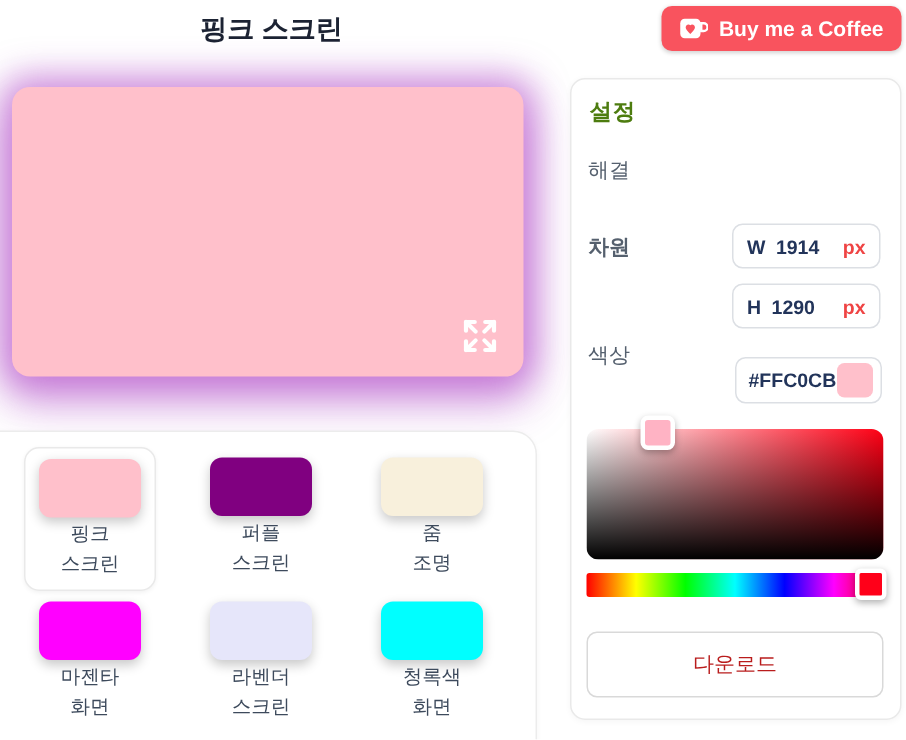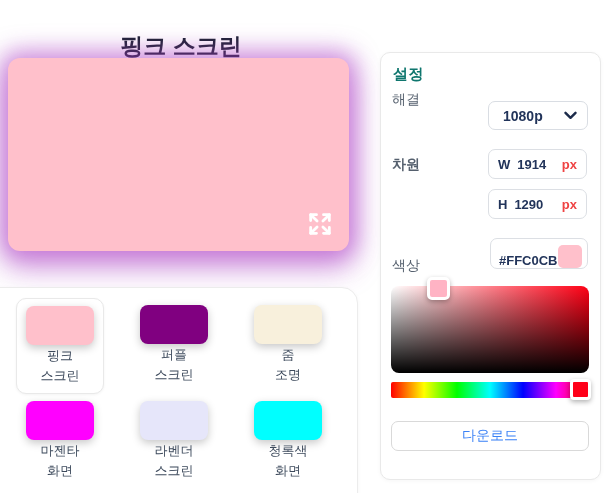--- a/index.html
+++ b/index.html
@@ -5,21 +5,21 @@
   * { margin:0; padding:0; box-sizing:border-box; }
   html,body { background:#fff; }
   #app {
     position:relative; width:604px; height:493px; overflow:hidden;
     background:#fff; font-family:"Liberation Sans", sans-serif;
   }
 
   
   .page-title {
     position:absolute; top:7px; left:0; width:362px;
-    text-align:center; font-size:23px; font-weight:600; color:#1c2333;margin-top:24px;
+    text-align:center; font-size:18px; font-weight:600; color:#1c2333;
   }
   .coffee-btn {
     position:absolute; top:4px; right:3px; height:30px;
     display:flex; align-items:center; gap:7px; padding:0 12px;
     border:none; border-radius:7px; color:#fff;
     font-family:"Liberation Sans", sans-serif;
     font-size:14px; font-weight:700; cursor:pointer;
     box-shadow:0 1px 3px rgba(0,0,0,.18);
   }
   .coffee-btn svg { display:block; }
@@ -63,28 +63,28 @@
   }
 
   
   .settings {
     position:absolute; left:380px; top:52px; width:221px; height:428px;
     background:#fff; border:1px solid #e9e9e9; border-radius:10px;
     box-shadow:0 1px 4px rgba(0,0,0,.04);
   }
   .settings-title {
     position:absolute; left:12px; top:12px;
-    font-size:15px; font-weight:700; color:#0f766e; letter-spacing:.5px;
+    font-size:15px; font-weight:700; color:#4d7c0f; letter-spacing:.5px;
   }
   .field-label {
     position:absolute; left:11px; font-size:14px; color:#55606e;
   }
-  .lbl-resolution { top:32px; line-height:29px; }
+  .lbl-resolution { top:46px; line-height:29px; }
   .lbl-dimension  { top:96px; line-height:30px;font-weight:bold; }
-  .lbl-color      { top:197px; line-height:31px;text-align:center; }
+  .lbl-color      { top:168px; line-height:31px;text-align:center; }
 
   .select-box {
     position:absolute; left:107px; top:48px; width:100px; height:29px;
     border:1px solid #d9dde3; border-radius:7px; background:#fff;
     display:flex; align-items:center; padding:0 10px 0 14px; cursor:pointer;
     color:#22345a; font-size:14px; font-weight:600;
   }
   .select-box .chev { margin-left:auto; display:flex; }
 
   .dim-input {
@@ -93,21 +93,21 @@
     display:flex; align-items:center; padding:0 9px; cursor:text;
     color:#22345a; font-size:13px; font-weight:600;
   }
   .dim-w { top:96px; } .dim-h { top:136px; }
   .dim-input .pfx { margin-right:7px; }
   .dim-input .unit { margin-left:auto; color:#ef4444; font-weight:600; }
 
   .color-input {
     position:absolute; left:109px; top:185px; width:98px; height:31px;
     border:1px solid #dcdfe4; border-radius:7px; background:#fff;
-    display:flex; align-items:flex-end; padding:0 5px 0 8px; cursor:text;
+    display:flex; align-items:center; padding:0 5px 0 8px; cursor:text;
     color:#22345a; font-size:13px; font-weight:600;
   }
   .color-input .chip {
     margin-left:auto; width:26px; height:23px; border-radius:5px;
   }
 
   .sat-area {
     position:absolute; left:10px; top:233px; width:198px; height:87px;
     border-radius:8px; cursor:crosshair;
     background-image:linear-gradient(to top,#000,rgba(0,0,0,0)),
@@ -122,33 +122,43 @@
     position:absolute; left:10px; top:329px; width:198px; height:16px;
     border-radius:2px; cursor:pointer;
     background:linear-gradient(to right,#f00 0%,#ff0 16.7%,#0f0 33.3%,#0ff 50%,#00f 66.7%,#f0f 83.3%,#f00 100%);
   }
   .hue-handle {
     position:absolute; left:189px; top:326px; width:21px; height:21px;
     border:3px solid #fff; border-radius:4px;
     box-shadow:0 2px 5px rgba(0,0,0,.3); cursor:grab;
   }
   .download-btn {
-    position:absolute; left:10px; top:368px; width:198px; height:30px;
+    position:absolute; left:10px; top:368px; width:198px; height:44px;
     background:#fff; border:1px solid #d9d9d9; border-radius:7px;
     font-family:Liberation Sans, sans-serif;
-    font-size:14px; color:#3b82f6; cursor:pointer;
+    font-size:14px; color:#b91c1c; cursor:pointer;
   }
 </style>
 </head>
 <body>
 
 <div id="app">
 
   <div class="page-title">핑크 스크린</div>
 
+  <button class="coffee-btn" style="background: rgb(249, 83, 94);">
+    <span>
+      <svg width="19" height="15" viewBox="0 0 19 15">
+        <rect x="0.5" y="0.5" width="13.5" height="13" rx="3" fill="#fff"></rect>
+        <path d="M14.5 3.5h1.6a2.6 2.6 0 0 1 0 5.2h-1.6z" fill="none" stroke="#fff" stroke-width="1.6"></path>
+        <path d="M7.2 10.6C5.3 8.8 4.1 7.6 4.1 6.2a1.9 1.9 0 0 1 3.1-1.4A1.9 1.9 0 0 1 10.3 6.2c0 1.4-1.2 2.6-3.1 4.4z" fill="#F9535E"></path>
+      </svg>
+    </span>
+    <span>Buy me a Coffee</span>
+  </button>
 
   <div class="preview" style="background: rgb(255, 192, 203);">
     <button class="expand-btn">
       <svg width="28" height="28" viewBox="0 0 24 24" fill="none" stroke="#fff" stroke-width="2.4" stroke-linecap="round" stroke-linejoin="round">
         <path d="M4 9V4h5"></path>
           <path d="M4 4l5.5 5.5"></path>
         <path d="M20 9V4h-5"></path>
           <path d="M20 4l-5.5 5.5"></path>
         <path d="M4 15v5h5"></path>
           <path d="M4 20l5.5-5.5"></path>
@@ -192,28 +202,20 @@
       </div>
 
     </div>
   </div>
 
   <div class="settings">
 
     <div class="settings-title">설정</div>
 
     <div class="field-label lbl-resolution">해결</div>
-    <div class="select-box">
-      <span>1080p</span>
-      <span class="chev">
-        <svg width="13" height="9" viewBox="0 0 13 9" fill="none" stroke="#1c2b4a" stroke-width="2.4" stroke-linecap="round" stroke-linejoin="round">
-          <path d="M1.5 1.8 6.5 6.8 11.5 1.8"></path>
-        </svg>
-      </span>
-    </div>
 
     <div class="field-label lbl-dimension">차원</div>
     <div class="dim-input dim-w">
       <span class="pfx">W</span>
       <span>1914</span>
       <span class="unit">px</span>
     </div>
     <div class="dim-input dim-h">
       <span class="pfx">H</span>
       <span>1290</span>

